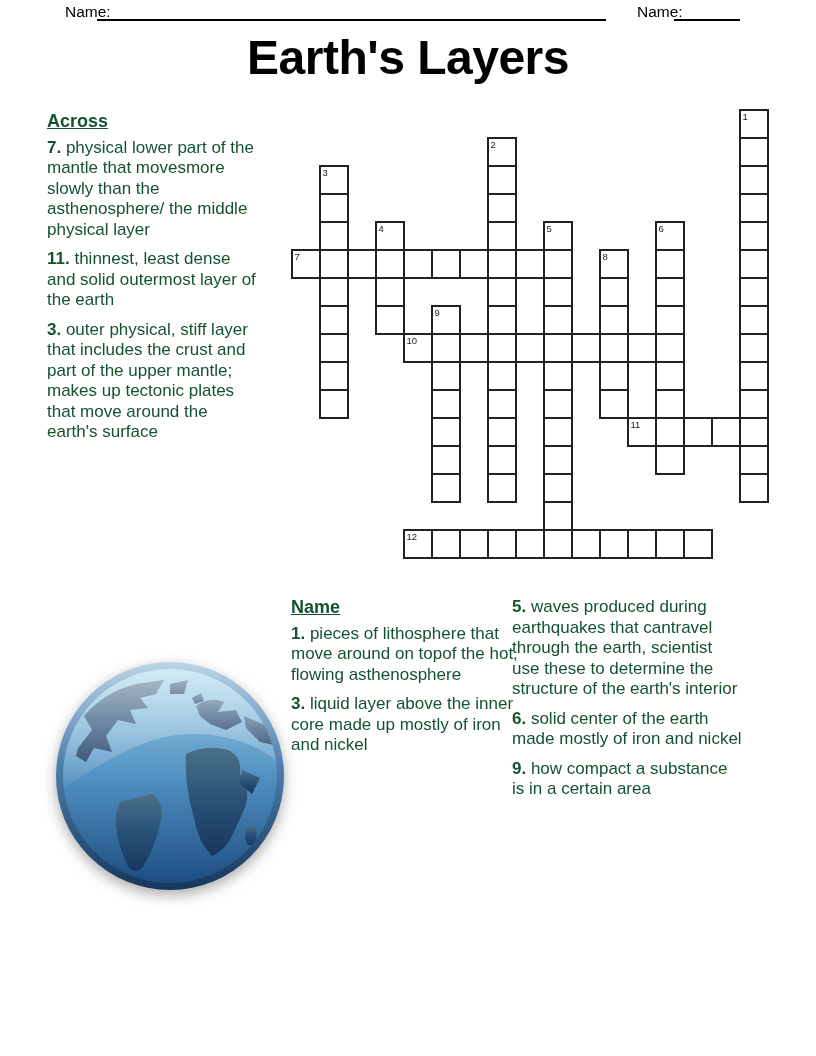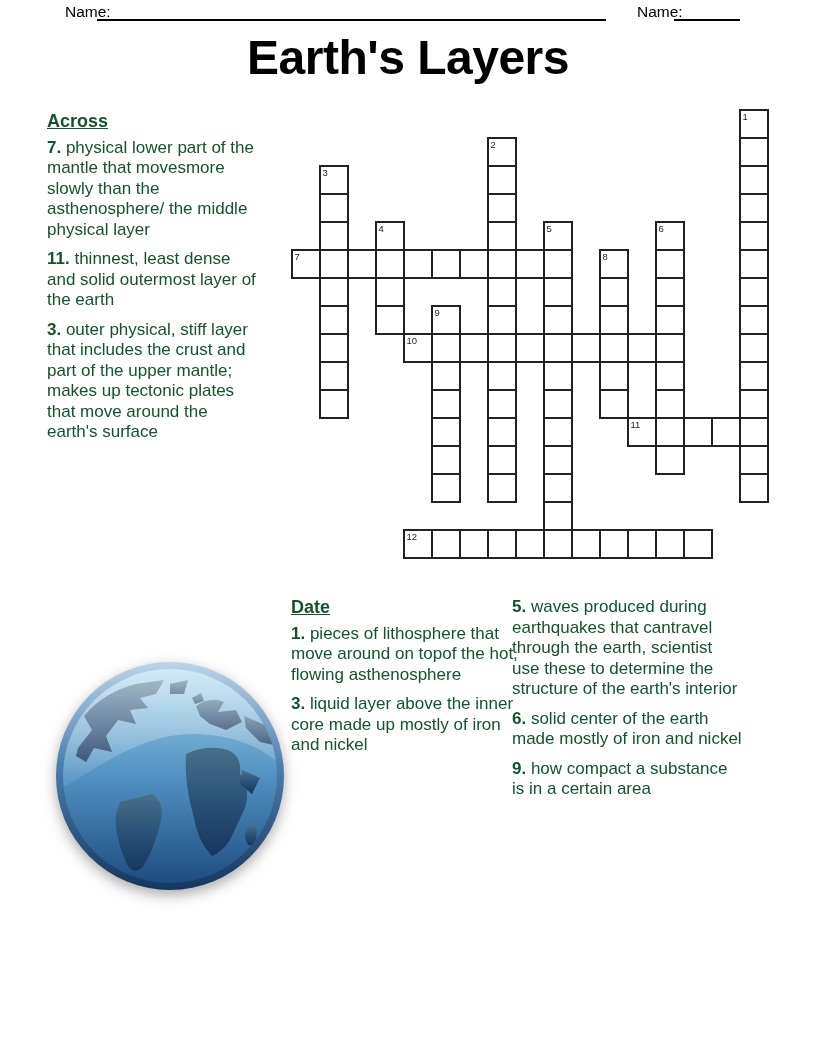--- a/index.html
+++ b/index.html
@@ -145,21 +145,21 @@
   <div class="clue-col" style="left:47px;top:111px;width:212px">
     <h2 class="section">Across</h2>
     <div id="across-clues">
         <p class="clue"><b>7.</b> physical lower part of the mantle that movesmore slowly than the asthenosphere/ the middle physical layer</p>
         <p class="clue"><b>11.</b> thinnest, least dense and solid outermost layer of the earth</p>
         <p class="clue"><b>3.</b> outer physical, stiff layer that includes the crust and part of the upper mantle; makes up tectonic plates that move around the earth's surface</p>
       </div>
   </div>
 
   <div class="clue-col" style="left:291px;top:597px;width:228px">
-    <h2 class="section">Date</h2>
+    <h2 class="section">Name</h2>
     <div id="down-clues-1">
         <p class="clue"><b>1.</b> pieces of lithosphere that move around on topof the hot, flowing asthenosphere</p>
         <p class="clue"><b>3.</b> liquid layer above the inner core made up mostly of iron and nickel</p>
       </div>
   </div>
 
   <div class="clue-col" style="left:512px;top:597px;width:232px">
     <div id="down-clues-2">
         <p class="clue"><b>5.</b> waves produced during earthquakes that cantravel through the earth, scientist use these to determine the structure of the earth's interior</p>
         <p class="clue"><b>6.</b> solid center of the earth made mostly of iron and nickel</p>

